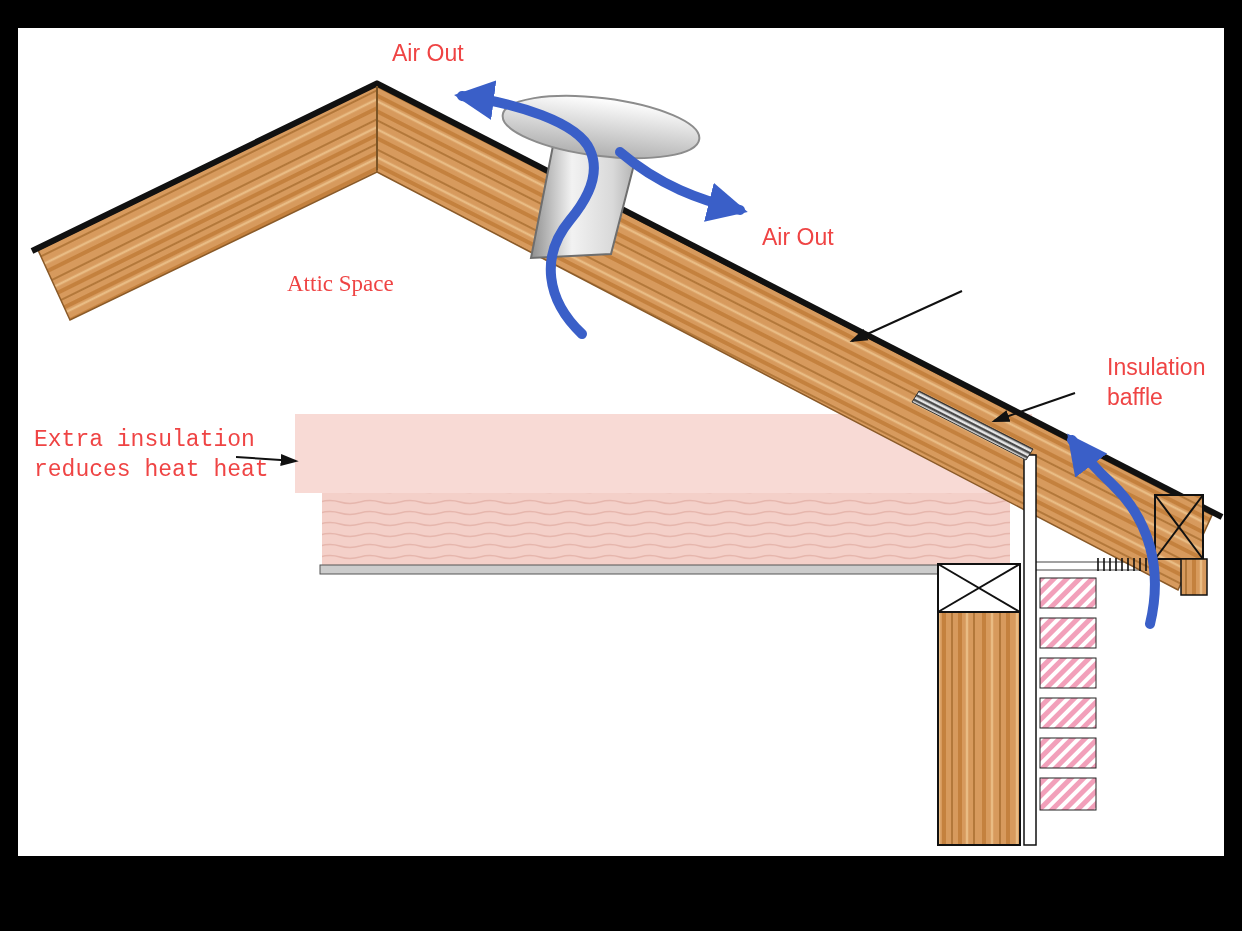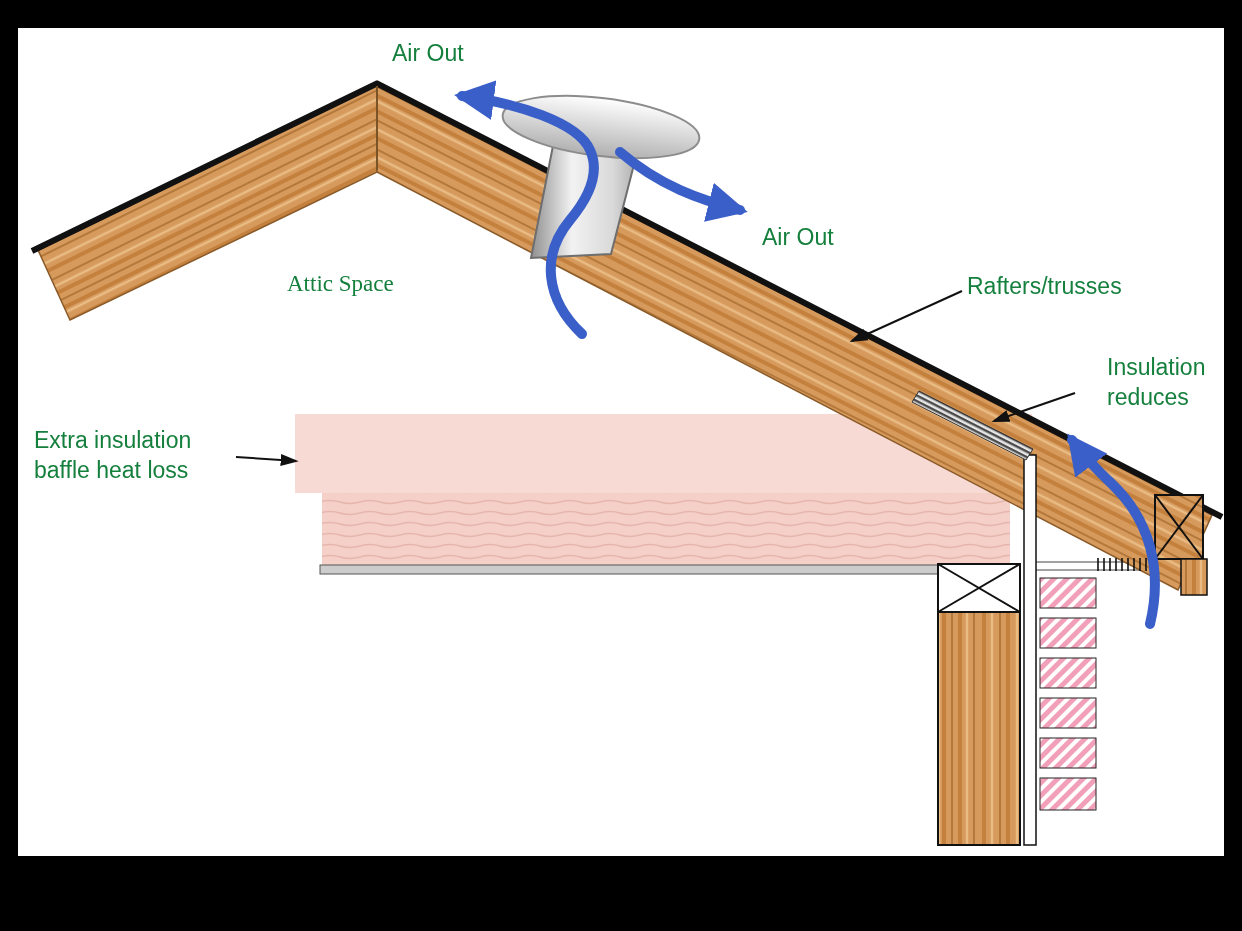--- a/index.html
+++ b/index.html
@@ -8,21 +8,21 @@
     width: 1242px;
     height: 931px;
     background: #000;
     overflow: hidden;
     font-family: "Liberation Sans", sans-serif;
   }
   #diagram-svg { position: absolute; left: 0; top: 0; }
   .label {
     position: absolute;
     font-size: 23px;
-    color: #15803d;
+    color: #ef4444;
     line-height: 30px;
     white-space: nowrap;
     user-select: none;
   }
 </style>
 </head>
 <body>
 
 <div id="stage">
 
@@ -140,25 +140,24 @@
       <path d="M236 457 L296 461" marker-end="url(#mBlack)"></path>
     </g>
   </svg>
 
   <div class="label" style="left:392px; top:38px;">Air Out</div>
 
   <div class="label" style="left:762px; top:222px;">Air Out</div>
 
   <div class="label" style="left:287px; top:269px;font-family:Liberation Serif, serif;">Attic Space</div>
 
-  <div class="label" style="left:967px; top:271px;">Rafters/trusses</div>
 
   <div class="label" style="left:1107px; top:352px;">
     <span style="display:block;">Insulation</span>
-    <span style="display:block;">reduces</span>
+    <span style="display:block;">baffle</span>
   </div>
 
-  <div class="label" style="left:34px; top:425px;">
+  <div class="label" style="left:34px; top:425px;font-family:Liberation Mono, monospace;">
     <span style="display:block;">Extra insulation</span>
-    <span style="display:block;">baffle heat loss</span>
+    <span style="display:block;">reduces heat heat</span>
   </div>
 
 </div>
 
 </body></html>

